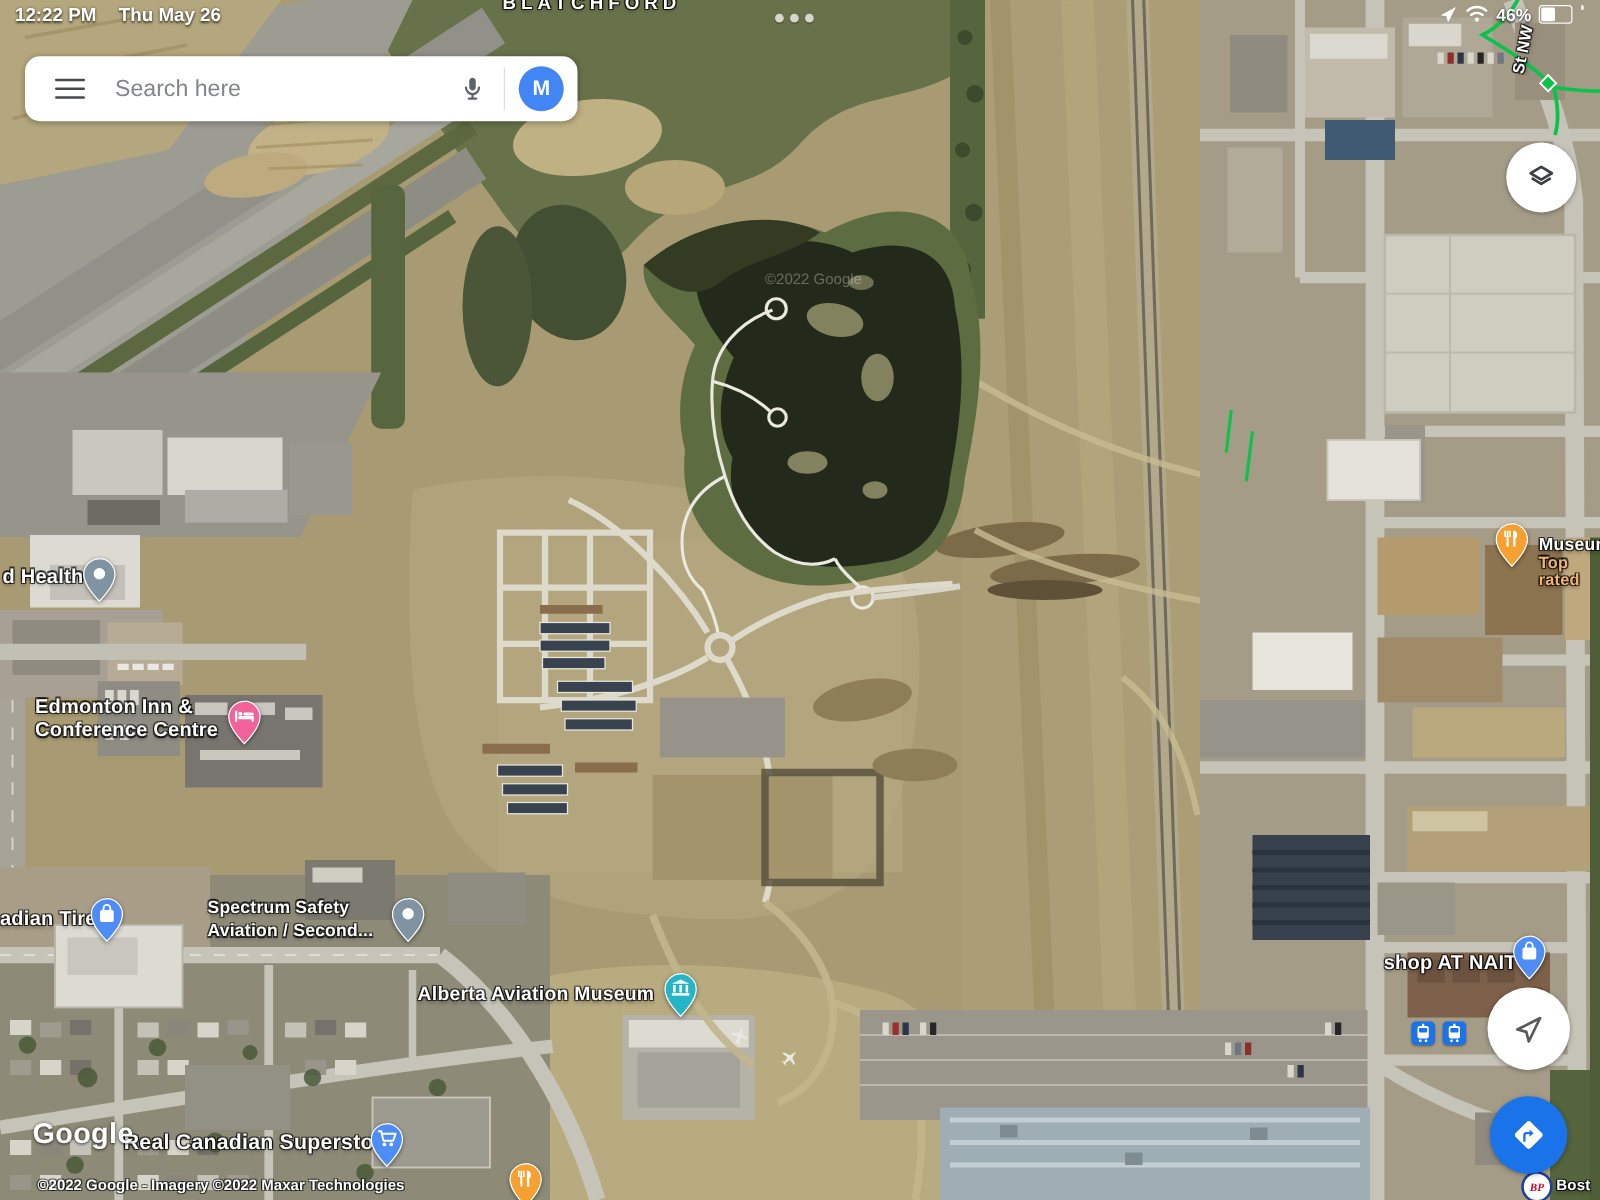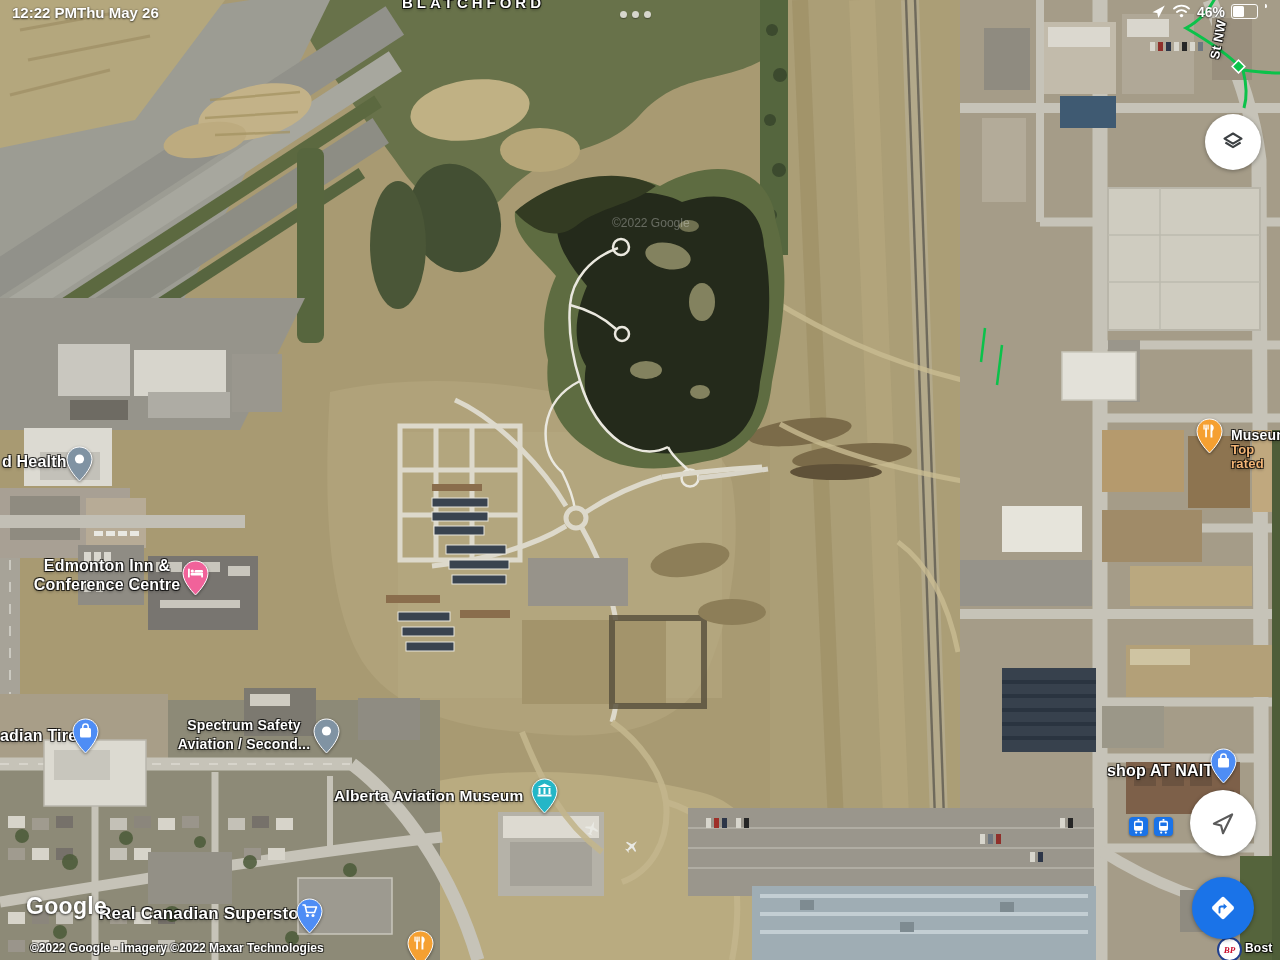--- a/index.html
+++ b/index.html
@@ -5,40 +5,40 @@
   html,body{margin:0;padding:0;background:#222}
   .screen{position:relative;width:1280px;height:960px;overflow:hidden;
     font-family:"Liberation Sans",sans-serif;background:#0369a1}
   .map-canvas{position:absolute;left:0;top:0;width:1280px;height:960px;z-index:1}
 
   
   .map-label{position:absolute;z-index:3;color:#fff;font-weight:bold;font-size:16px;line-height:19px;
     white-space:pre-line;letter-spacing:.2px;
     text-shadow:-1px -1px 0 rgba(0,0,0,.65),1px -1px 0 rgba(0,0,0,.65),
                 -1px 1px 0 rgba(0,0,0,.65),1px 1px 0 rgba(0,0,0,.65),0 2px 3px rgba(0,0,0,.35)}
-  .center{text-align:center}
+  .center{}
   .district{letter-spacing:4px;font-size:15px}
   .sub-label{font-size:13px;color:#f3b576;line-height:14px}
   .watermark{position:absolute;z-index:2;color:rgba(255,255,255,.3);font-size:12px;font-weight:normal}
   .street-label{transform:rotate(-79deg);transform-origin:center;z-index:2;font-size:13px;text-align:center}
   .dots{position:absolute;z-index:3;display:flex;gap:5px}
   .dots i{width:7px;height:7px;border-radius:50%;background:#d6d6cc;box-shadow:0 1px 1px rgba(0,0,0,.35)}
 
   
   .pin{position:absolute;z-index:4;width:27px;height:36px;filter:drop-shadow(0 1.5px 1.5px rgba(0,0,0,.45))}
   .pin svg{display:block}
   .transit-badge{position:absolute;z-index:3;filter:drop-shadow(0 1px 1px rgba(0,0,0,.4))}
   .bp-logo{position:absolute;z-index:4;width:21px;height:21px;border-radius:50%;background:#fff;
     border:2px solid #1f3f8f;display:flex;align-items:center;justify-content:center;
     font:italic bold 9px "Liberation Serif",serif;color:#c8102e}
 
   
   .status-bar{position:absolute;left:0;top:0;right:0;height:26px;z-index:8;color:#fff;
     font-size:15px;font-weight:bold;text-shadow:0 1px 2px rgba(0,0,0,.6),0 0 2px rgba(0,0,0,.45)}
-  .status-left{position:absolute;left:12px;top:4px;display:flex;}
+  .status-left{position:absolute;left:12px;top:4px;display:flex;gap:18px}
   .status-right{position:absolute;right:13px;top:4px;display:flex;gap:6px}
   .batt-pct{font-size:14px}
   .batt{width:23px;height:11px;border:1px solid rgba(255,255,255,.95);border-radius:3px;padding:1px;display:inline-block;box-sizing:content-box}
   .batt-fill{display:block;height:100%;width:46%;background:#fff;border-radius:1.5px}
   .batt-nub{width:2px;height:4px;background:rgba(255,255,255,.95);border-radius:0 1.5px 1.5px 0;margin-left:1px}
 
   
   .search-bar{position:absolute;left:20px;top:45px;width:442px;height:52px;background:#fff;border-radius:12px;
     box-shadow:0 1px 5px rgba(0,0,0,.3);display:flex;align-items:center;z-index:9}
   .hamburger{width:24px;display:flex;flex-direction:column;gap:4.5px;margin-left:24px;cursor:pointer}
@@ -555,20 +555,42 @@
             <circle cx="9.5" cy="11.6" r="1.7" fill="#fff"></circle>
           </svg></span>
       <span class="batt-pct">46%</span>
       <span class="batt">
           <span class="batt-fill"></span>
         </span>
       <span class="batt-nub"></span>
     </div>
   </div>
 
+  <div class="search-bar">
+    <div class="hamburger">
+        <i></i>
+        <i></i>
+        <i></i>
+      </div>
+    <input class="search-input" type="text" placeholder="Search here" style="">
+    <div class="mic-btn">
+      <svg width="24" height="24" viewBox="0 0 24 24">
+          <path d="M12 3.2c-1.5 0-2.6 1.2-2.6 2.6v5c0 1.5 1.2 2.6 2.6 2.6s2.6-1.2 2.6-2.6v-5C14.6 4.4 13.5 3.2 12 3.2z" fill="#5f6368"></path>
+          <g fill="none" stroke="#5f6368" stroke-width="1.8" stroke-linecap="round">
+            <path d="M6.8 11c0 2.9 2.3 5.2 5.2 5.2s5.2-2.3 5.2-5.2"></path>
+            <path d="M12 16.2v3"></path>
+            <path d="M9 19.8h6"></path>
+          </g>
+        </svg>
+    </div>
+    <div class="divider"></div>
+    <div class="avatar">
+        <span>M</span>
+      </div>
+  </div>
 
   <div class="round-btn layers-btn">
     <svg width="26" height="26" viewBox="0 0 26 26">
         <g fill="none" stroke="#3c4043" stroke-width="2.1" stroke-linejoin="round">
           <path d="M13 4.5 21.5 9.6 13 14.7 4.5 9.6Z"></path>
           <path d="M5.4 13.5 13 18.1l7.6-4.6"></path>
         </g>
       </svg>
   </div>
   <div class="round-btn locate-btn">

